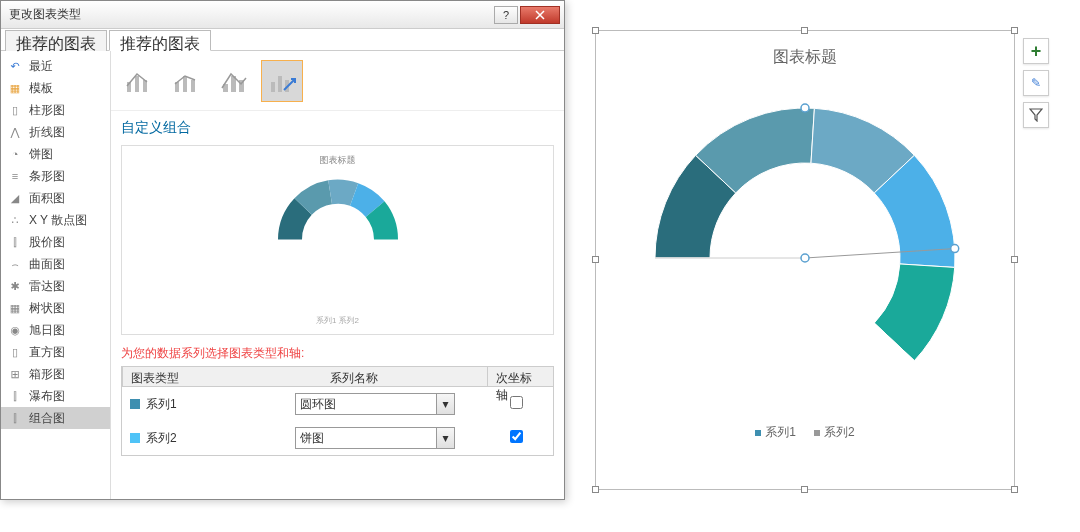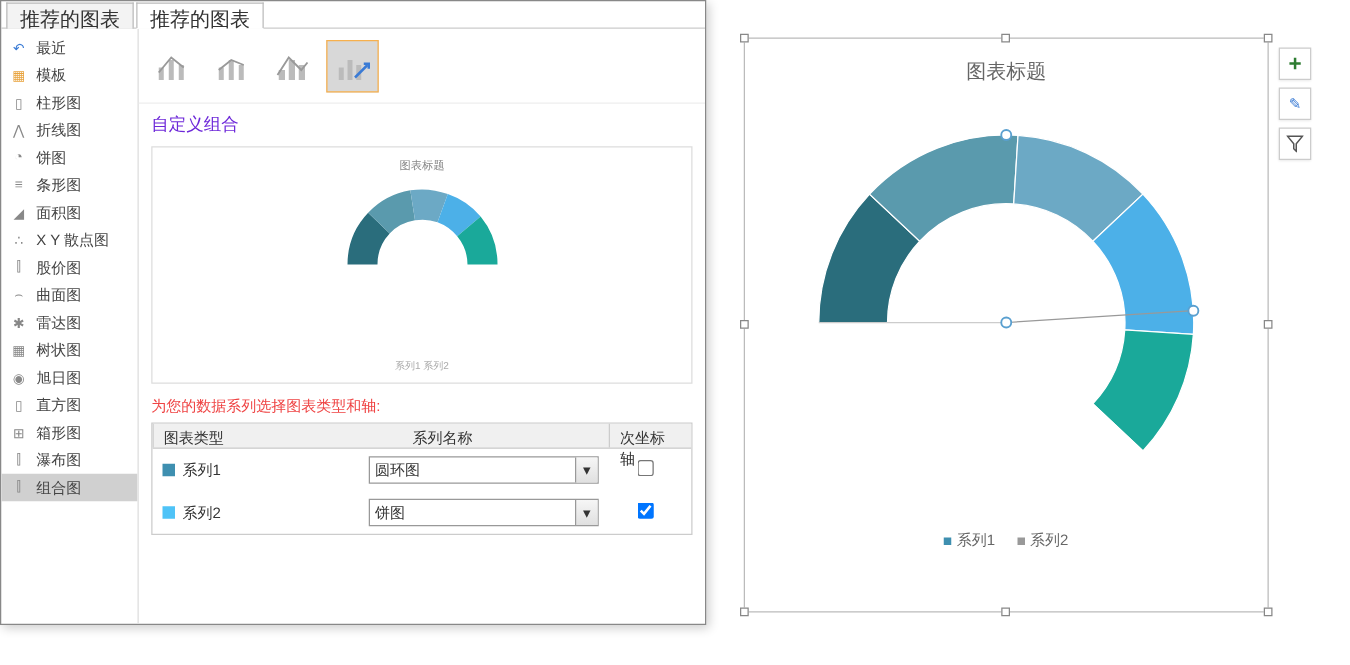--- a/index.html
+++ b/index.html
@@ -28,39 +28,39 @@
     .sb-item.selected { background: #d0d0d0; }
     .sb-icon { width: 16px; height: 16px; display: flex; align-items: center; justify-content: center; font-size: 11px; color: #666; }
     .sb-label { color: #444; }
 
     
     .main { flex: 1; display: flex; flex-direction: column; }
     .thumbs { height: 60px; display: flex; align-items: center; padding: 6px; gap: 6px; border-bottom: 1px solid #eee; }
     .thumb { width: 42px; height: 42px; border: 1px solid transparent; display: flex; align-items: center; justify-content: center; cursor: pointer; }
     .thumb.selected { border-color: #f7b04d; background: #d8d8d8; }
 
-    .section-title { padding: 8px 10px; font-size: 14px; color: #6d28d9; }
+    .section-title { padding: 8px 10px; font-size: 14px; color: #0369a1; }
     .preview { height: 190px; border: 1px solid #ddd; margin: 0 10px 6px; display: flex; flex-direction: column; align-items: center; padding: 8px; }
     .preview-title { font-size: 9px; color: #888; }
     .preview-legend { font-size: 8px; color: #aaa; margin-top: auto; }
 
     .series-label { padding: 4px 10px; font-size: 12px; color: #ef4444; }
     .series-table { margin: 0 10px; border: 1px solid #ccc; }
     .st-header { display: flex; background: #f0f0f0; border-bottom: 1px solid #ccc; height: 20px; }
     .st-hcell { padding: 3px 8px; color: #333; font-size: 12px; }
     .st-hcell.c1 { width: 165px; }
     .st-hcell.c2 { width: 200px; border-left: 1px solid #ccc; }
     .st-hcell.c3 { width: 58px; border-left: 1px solid #ccc; text-align: left; }
     .st-row { display: flex; height: 34px; align-items: center; }
     .st-cell { padding: 4px 8px; }
     .st-cell.c1 { width: 165px; display: flex; align-items: center; gap: 6px; }
     .st-cell.c2 { width: 200px; }
     .st-cell.c3 { width: 58px; text-align: center; }
     .series-color { width: 10px; height: 10px; }
-    .combo { width: 184px; height: 22px; border: 1px solid #999; background: #fff; display: flex; align-items: center; padding: 0 4px; position: relative; cursor: pointer; }
+    .combo { width: 160px; height: 22px; border: 1px solid #999; background: #fff; display: flex; align-items: center; padding: 0 4px; position: relative; cursor: pointer; }
     .combo-arrow { position: absolute; right: 0; top: 0; width: 18px; height: 100%; border-left: 1px solid #999; background: linear-gradient(#f6f6f6,#e0e0e0); display: flex; align-items: center; justify-content: center; }
 
     .dialog-footer { height: 38px; border-top: 1px solid #ccc; display: flex; justify-content: flex-end; align-items: center; gap: 8px; padding: 0 12px; }
     .btn { width: 72px; height: 24px; border: 1px solid #888; background: linear-gradient(#fdfdfd,#e3e3e3); cursor: pointer; font-size: 12px; }
 
     
     .chart-wrap { flex: 1; display: flex; align-items: flex-start; padding: 30px 10px 0 30px; gap: 8px; }
     .chart-container { width: 420px; height: 460px; border: 1px solid #bbb; display: flex; flex-direction: column; align-items: center; padding: 10px; position: relative; }
     .chart-title { font-size: 16px; color: #666; padding: 6px 0 10px; }
     .chart-svg-wrap { width: 340px; height: 340px; position: relative; }
@@ -79,20 +79,31 @@
 
     .side-tools { width: 28px; display: flex; flex-direction: column; gap: 6px; padding-top: 8px; }
     .tool-btn { width: 26px; height: 26px; border: 1px solid #ccc; background: #fff; display: flex; align-items: center; justify-content: center; cursor: pointer; box-shadow: 0 1px 2px rgba(0,0,0,0.1); }
   </style>
 </head>
 <body>
 
 <div class="workspace">
 
   <div class="dialog">
+    <div class="titlebar">
+      <span class="titlebar-text">更改图表类型</span>
+      <div class="tb-btn tb-help">
+          <span>?</span>
+        </div>
+      <div class="tb-btn tb-close">
+        <svg viewBox="0 0 10 10">
+            <path d="M1 1 L9 9 M9 1 L1 9" stroke="#fff" stroke-width="1.5"></path>
+          </svg>
+      </div>
+    </div>
     <div class="tabs">
       <div class="tab">推荐的图表</div>
       <div class="tab active">推荐的图表</div>
     </div>
     <div class="dialog-body">
       <div class="sidebar" id="sidebar">
           <div class="sb-item">
             <span class="sb-icon" style="color:#3a7bd5">↶</span>
             <span class="sb-label">最近</span>
           </div>

